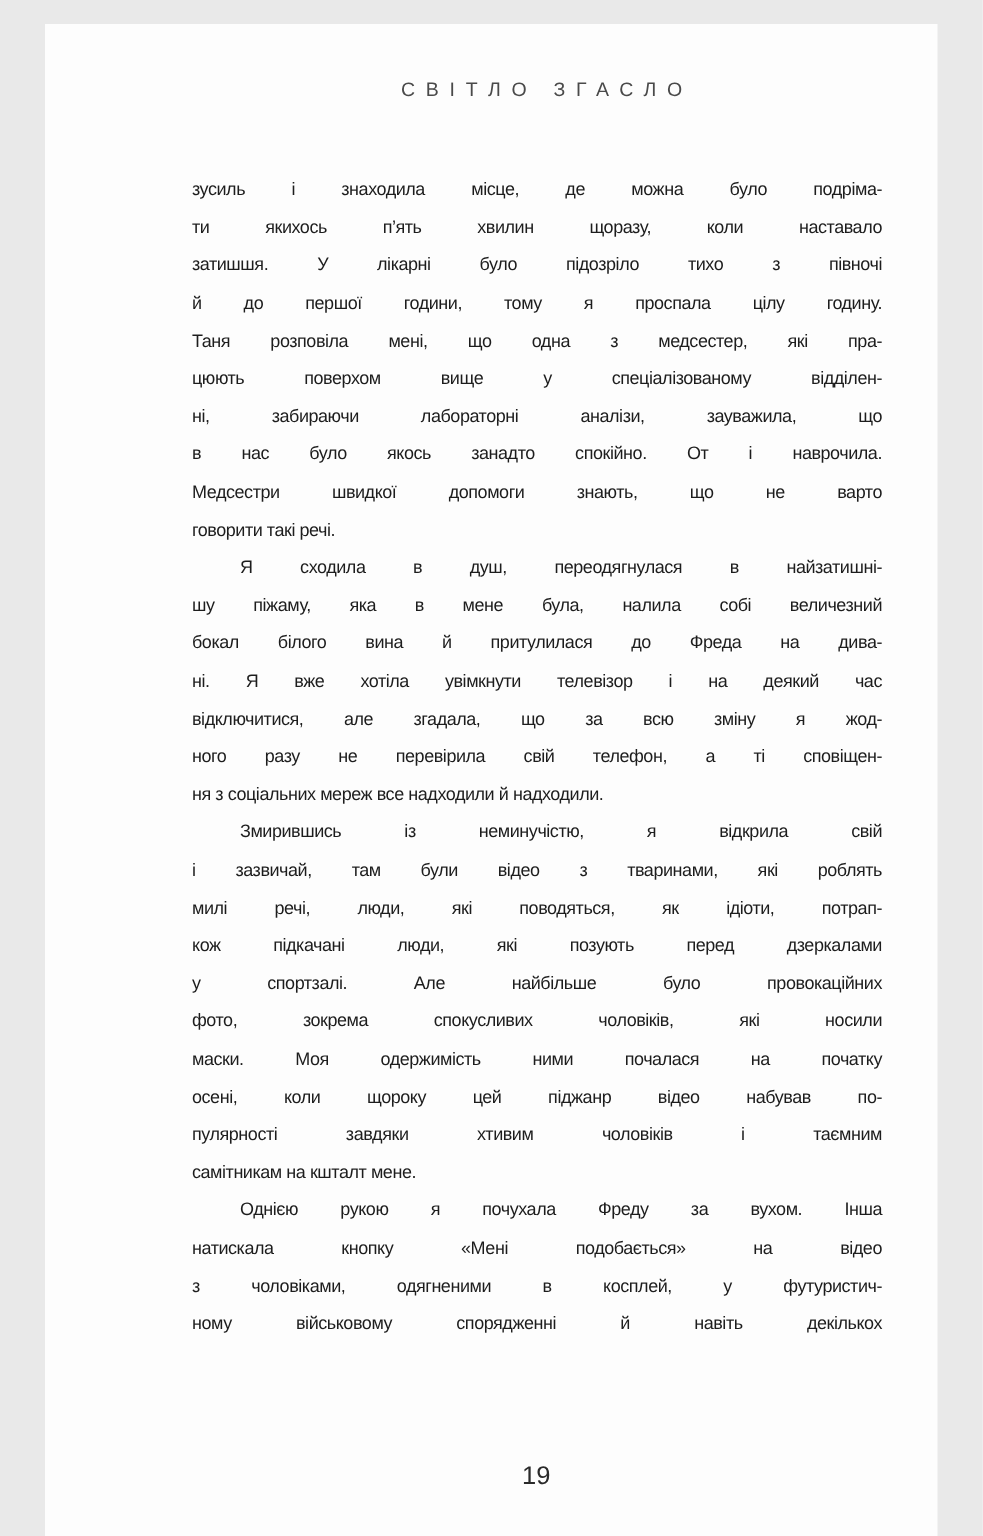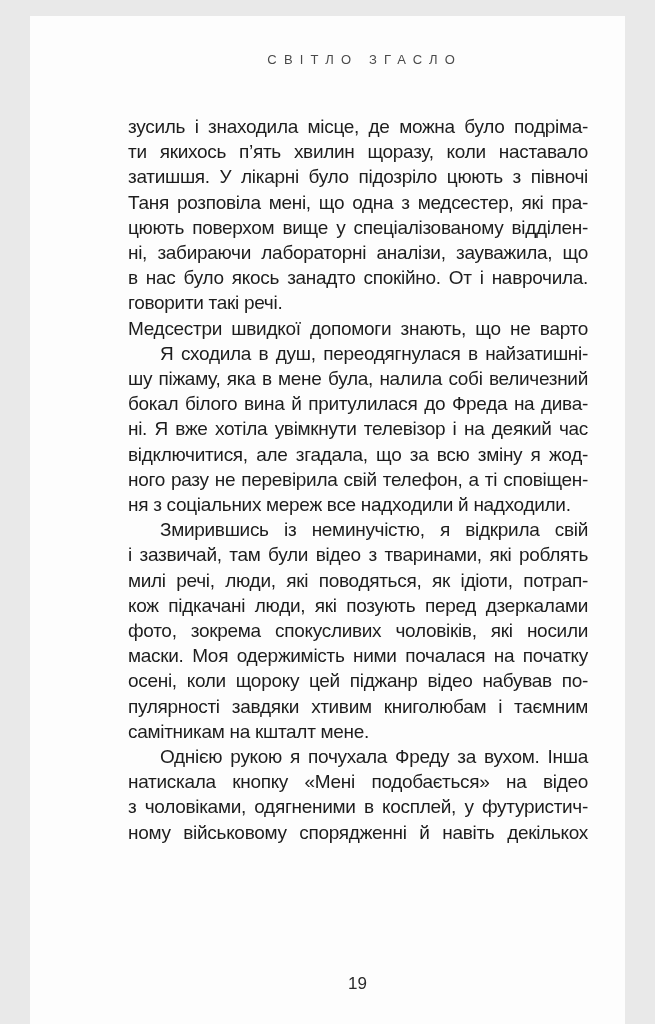--- a/index.html
+++ b/index.html
@@ -33,21 +33,21 @@
     letter-spacing: 0.55em;
     padding-left: 0.55em; 
     text-transform: uppercase;
     color: var(--head);
   }
   .text-block {
     position: absolute;
     top: 98px;
     left: 98px;
     width: 460px;
-    font-size: 19px;
+    font-size: 12px;
     letter-spacing: -0.3px;
     line-height: 25.2px;
   }
   .paragraph {
     margin: 0;
     padding: 0;
   }
   .line {
     text-align: justify;
     text-align-last: justify;
@@ -72,46 +72,48 @@
 </head>
 <body>
 
 <div class="page">
   <div class="running-head">Світло згасло</div>
 
   <div class="text-block">
       <div class="paragraph">
         <div class="line">зусиль і знаходила місце, де можна було подріма-</div>
         <div class="line">ти якихось п’ять хвилин щоразу, коли наставало</div>
-        <div class="line">затишшя. У лікарні було підозріло цюють з півночі</div>
+        <div class="line">затишшя. У лікарні було підозріло тихо з півночі</div>
+        <div class="line">й до першої години, тому я проспала цілу годину.</div>
         <div class="line">Таня розповіла мені, що одна з медсестер, які пра-</div>
         <div class="line">цюють поверхом вище у спеціалізованому відділен-</div>
         <div class="line">ні, забираючи лабораторні аналізи, зауважила, що</div>
         <div class="line">в нас було якось занадто спокійно. От і наврочила.</div>
+        <div class="line">Медсестри швидкої допомоги знають, що не варто</div>
         <div class="line last-line">говорити такі речі.</div>
-        <div class="line">Медсестри швидкої допомоги знають, що не варто</div>
       </div>
       <div class="paragraph">
         <div class="line indent-line">Я сходила в душ, переодягнулася в найзатишні-</div>
         <div class="line">шу піжаму, яка в мене була, налила собі величезний</div>
         <div class="line">бокал білого вина й притулилася до Фреда на дива-</div>
         <div class="line">ні. Я вже хотіла увімкнути телевізор і на деякий час</div>
         <div class="line">відключитися, але згадала, що за всю зміну я жод-</div>
         <div class="line">ного разу не перевірила свій телефон, а ті сповіщен-</div>
         <div class="line last-line">ня з соціальних мереж все надходили й надходили.</div>
       </div>
       <div class="paragraph">
         <div class="line indent-line">Змирившись із неминучістю, я відкрила свій</div>
         <div class="line">і зазвичай, там були відео з тваринами, які роблять</div>
         <div class="line">милі речі, люди, які поводяться, як ідіоти, потрап-</div>
         <div class="line">кож підкачані люди, які позують перед дзеркалами</div>
+        <div class="line">у спортзалі. Але найбільше було провокаційних</div>
         <div class="line">фото, зокрема спокусливих чоловіків, які носили</div>
         <div class="line">маски. Моя одержимість ними почалася на початку</div>
         <div class="line">осені, коли щороку цей піджанр відео набував по-</div>
-        <div class="line">пулярності завдяки хтивим книголюбам і таємним</div>
+        <div class="line">пулярності завдяки хтивим чоловіків і таємним</div>
         <div class="line last-line">самітникам на кшталт мене.</div>
       </div>
       <div class="paragraph">
         <div class="line indent-line">Однією рукою я почухала Фреду за вухом. Інша</div>
         <div class="line">натискала кнопку «Мені подобається» на відео</div>
         <div class="line">з чоловіками, одягненими в косплей, у футуристич-</div>
         <div class="line">ному військовому спорядженні й навіть декількох</div>
       </div>
     </div>
 

